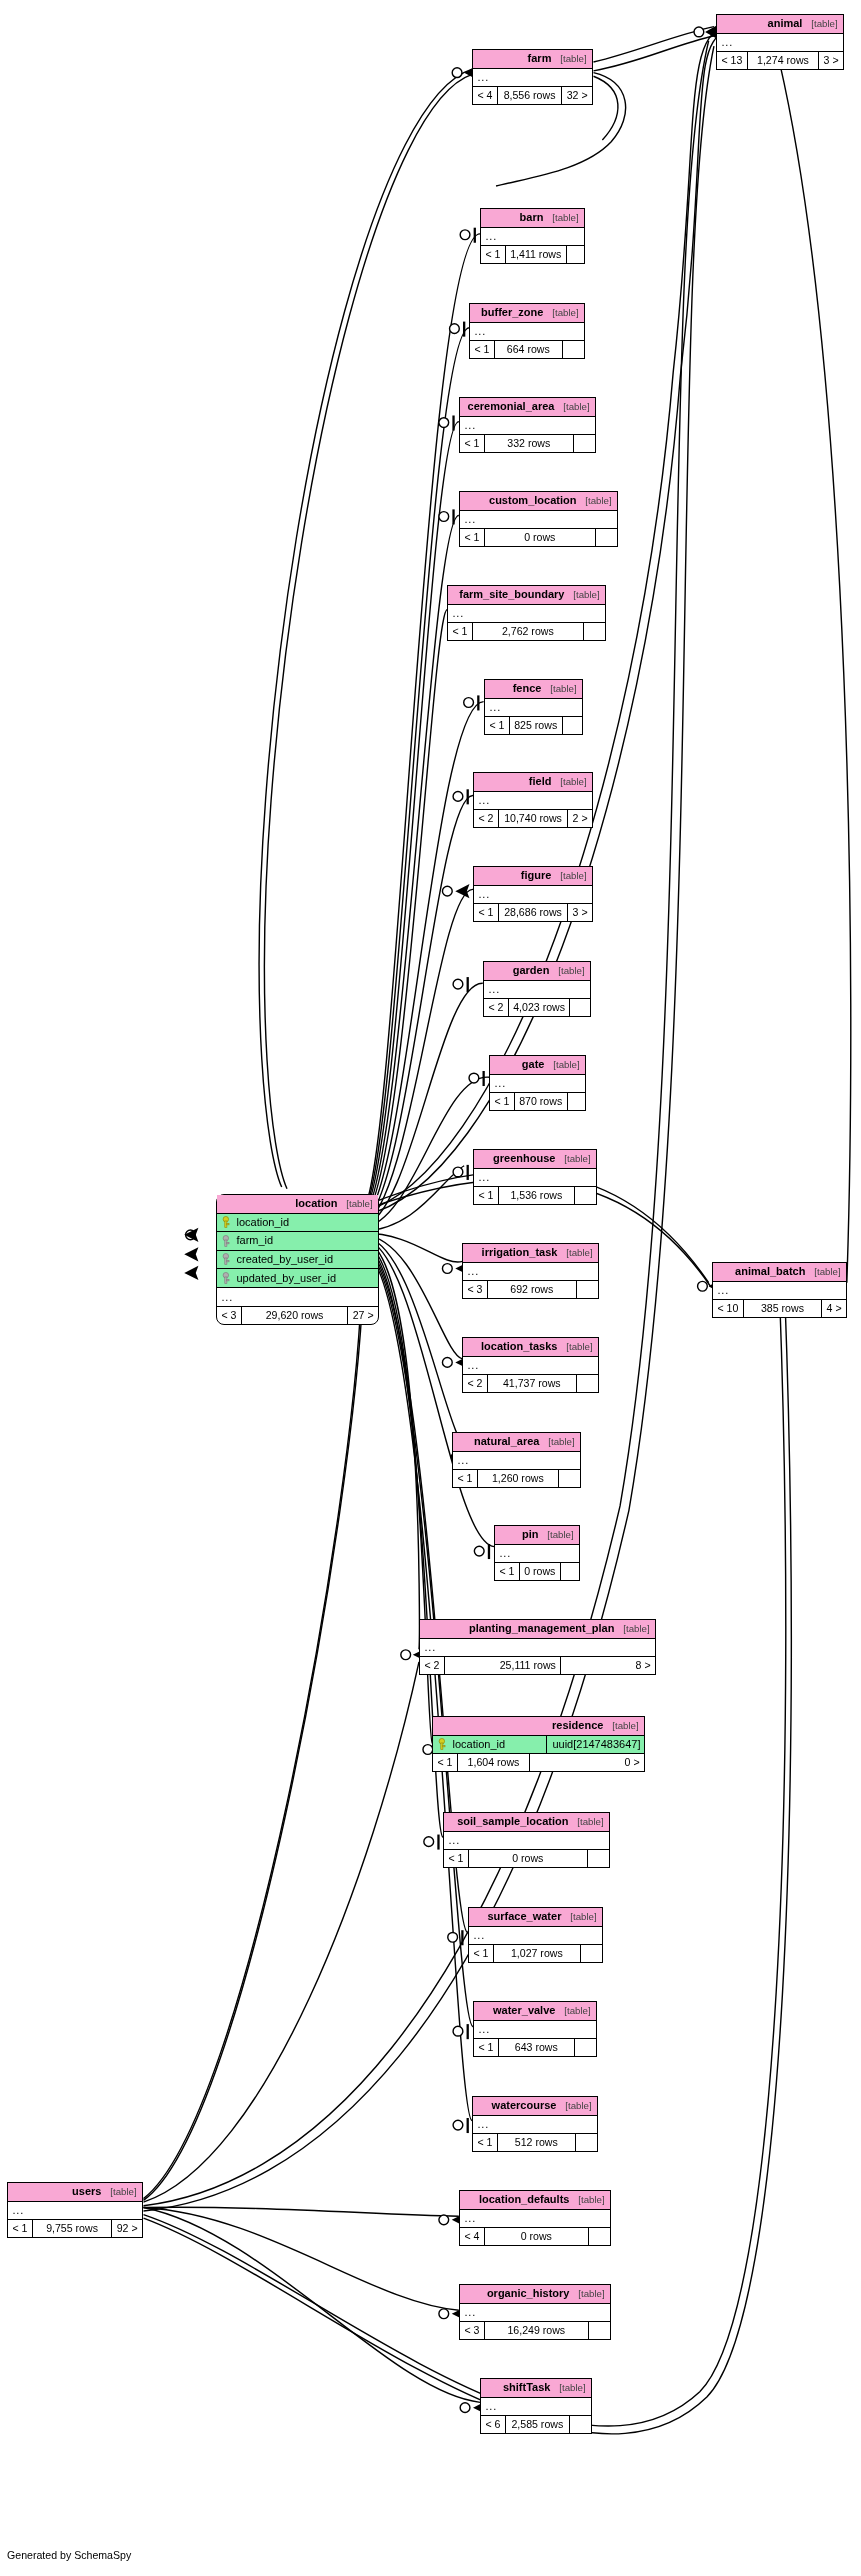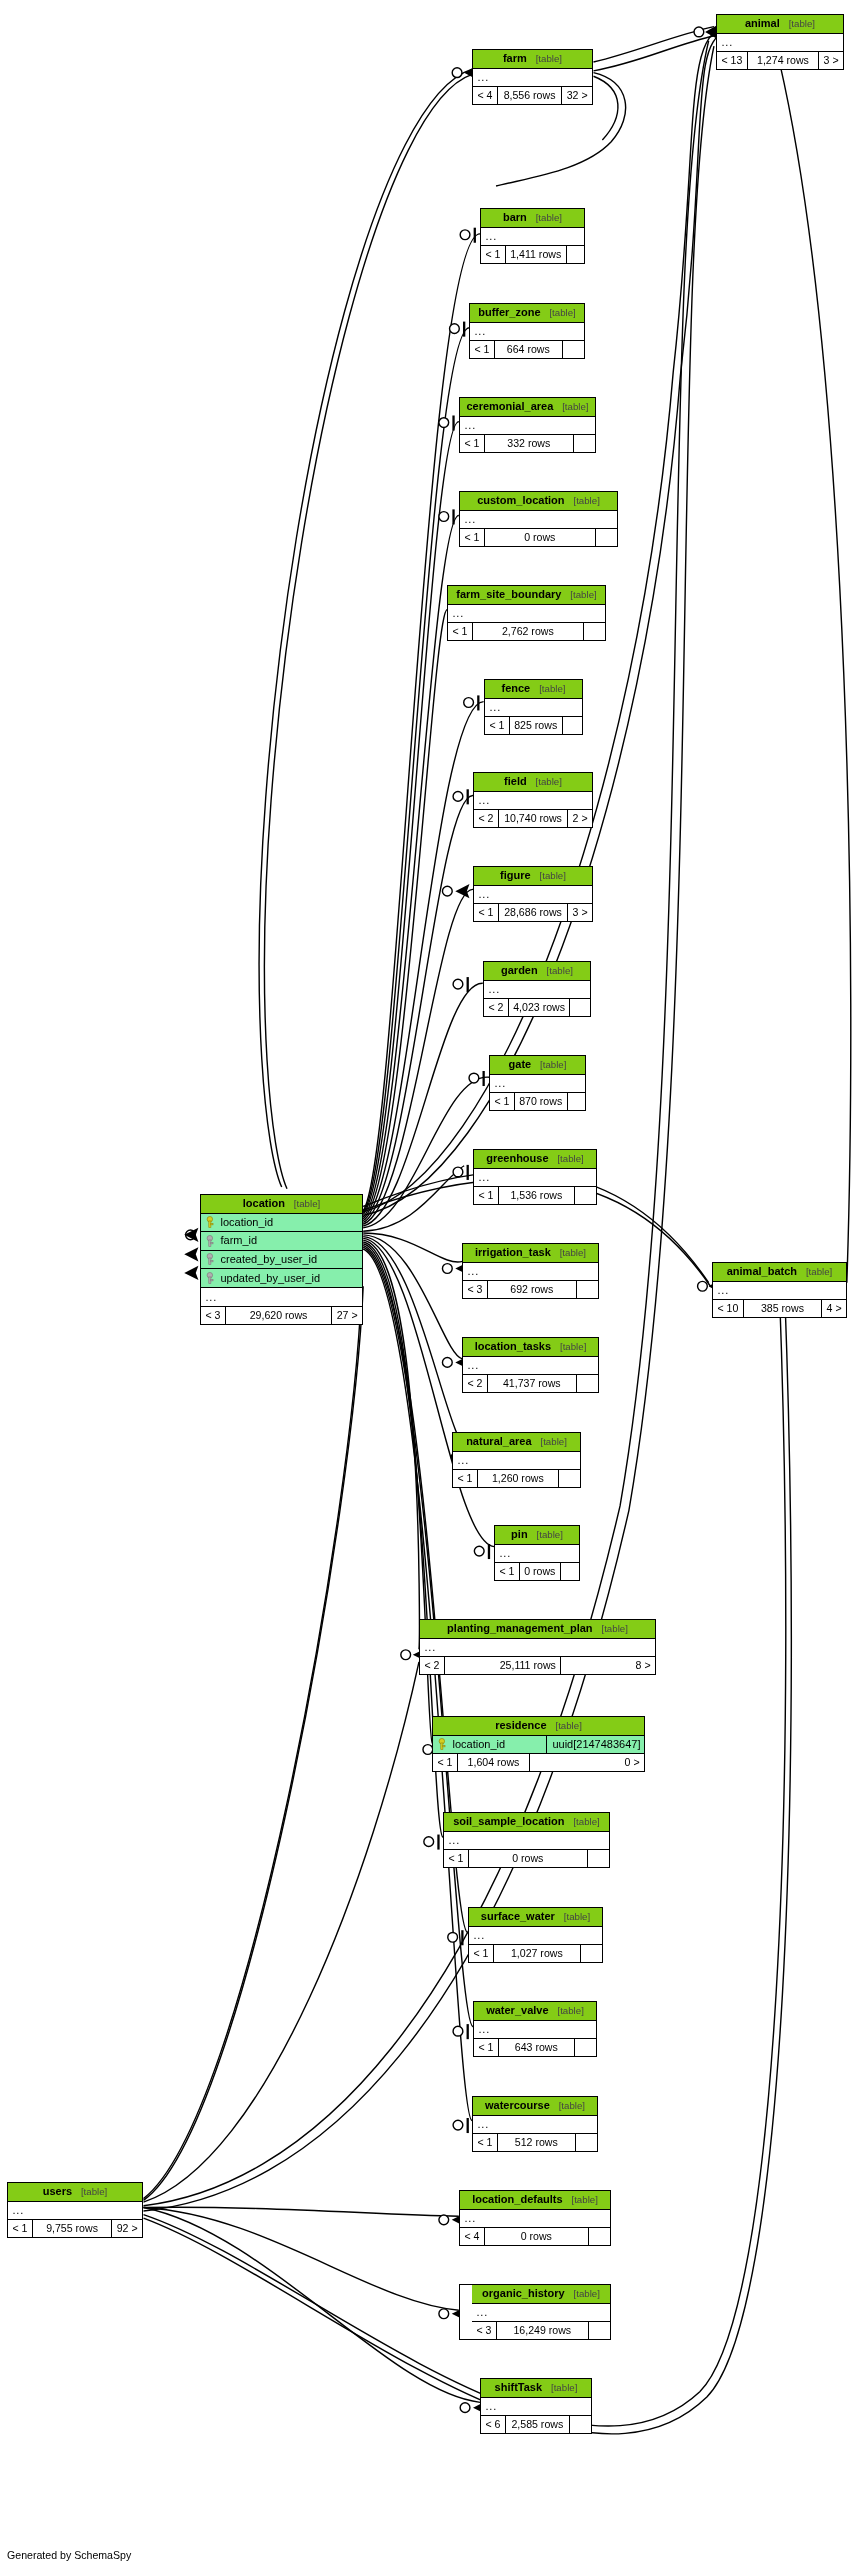--- a/index.html
+++ b/index.html
@@ -31,25 +31,25 @@
     position: absolute;
     box-sizing: border-box;
     border: 1.8px solid #000000;
     background: #ffffff;
     font-size: 11px;
     line-height: 1;
     color: #000000;
   }
   .tbl-title {
     box-sizing: border-box;
-    background: #84cc16;
+    background: #f9a8d4;
     border-bottom: 1.8px solid #000000;
     display: flex;
     align-items: center;
-    justify-content: center;
+    justify-content: flex-end;
     padding: 0 5.3px;
     height: 18.6px;
     white-space: nowrap;
   }
   .tbl-name {
     font-weight: bold;
     font-size: 11px;
     color: #000000;
   }
   .tbl-tag {
@@ -648,21 +648,21 @@
     <div class="ellipsis-row">
         <span>...</span>
       </div>
     <div class="tbl-foot">
       <div class="foot-left">&lt; 4</div>
       <div class="foot-mid">0 rows</div>
       <div class="foot-right"></div>
     </div>
   </div>
 
-  <div class="table-node" style="left:459px; top:2284px; width:152px;padding-left:12px;">
+  <div class="table-node" style="left:459px; top:2284px; width:152px;">
     <div class="tbl-title">
       <span class="tbl-name">organic_history</span>
       <span class="tbl-tag">[table]</span>
     </div>
     <div class="ellipsis-row">
         <span>...</span>
       </div>
     <div class="tbl-foot">
       <div class="foot-left">&lt; 3</div>
       <div class="foot-mid">16,249 rows</div>
@@ -693,21 +693,21 @@
     <div class="ellipsis-row">
         <span>...</span>
       </div>
     <div class="tbl-foot">
       <div class="foot-left">&lt; 10</div>
       <div class="foot-mid">385 rows</div>
       <div class="foot-right">4 &gt;</div>
     </div>
   </div>
 
-  <div class="table-node" style="left:200px; top:1194px; width:163px;">
+  <div class="table-node" style="left:216px; top:1194px; width:163px;border-radius:8px;">
     <div class="tbl-title">
       <span class="tbl-name">location</span>
       <span class="tbl-tag">[table]</span>
     </div>
     <div class="tbl-body">
       <div class="col-row">
         <span class="col-key">
           <svg class="key-icon" width="9.7" height="12.4" viewBox="0 0 11 14" xmlns="http://www.w3.org/2000/svg">
             <circle cx="5.5" cy="3.6" r="3.1" fill="#d6cf1f" stroke="#8d8a10" stroke-width="0.8"></circle>
             <rect x="4.3" y="5.6" width="2.4" height="7.4" fill="#d6cf1f" stroke="#8d8a10" stroke-width="0.7"></rect>

